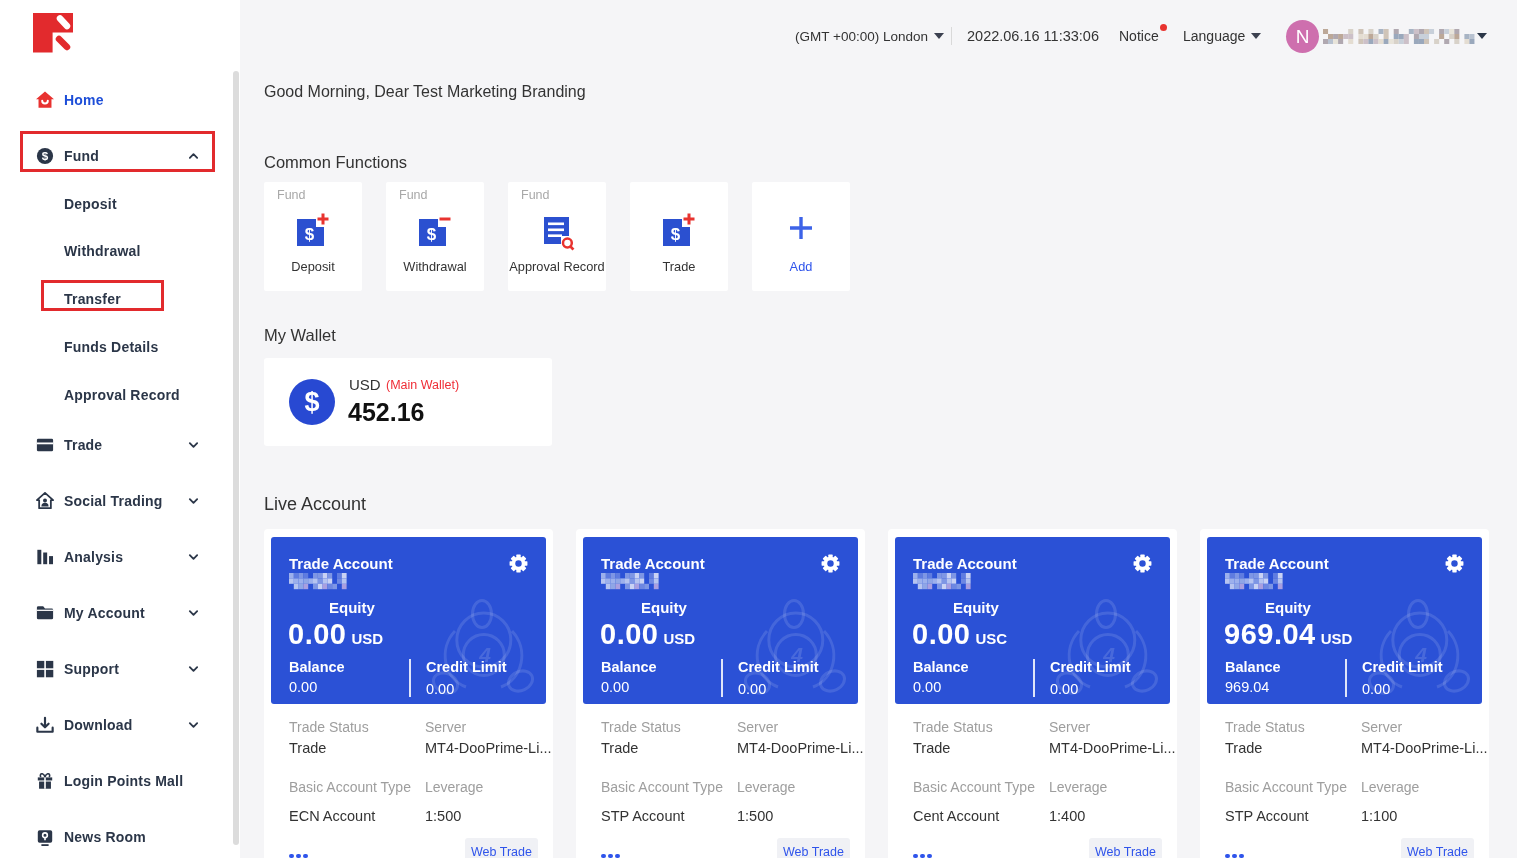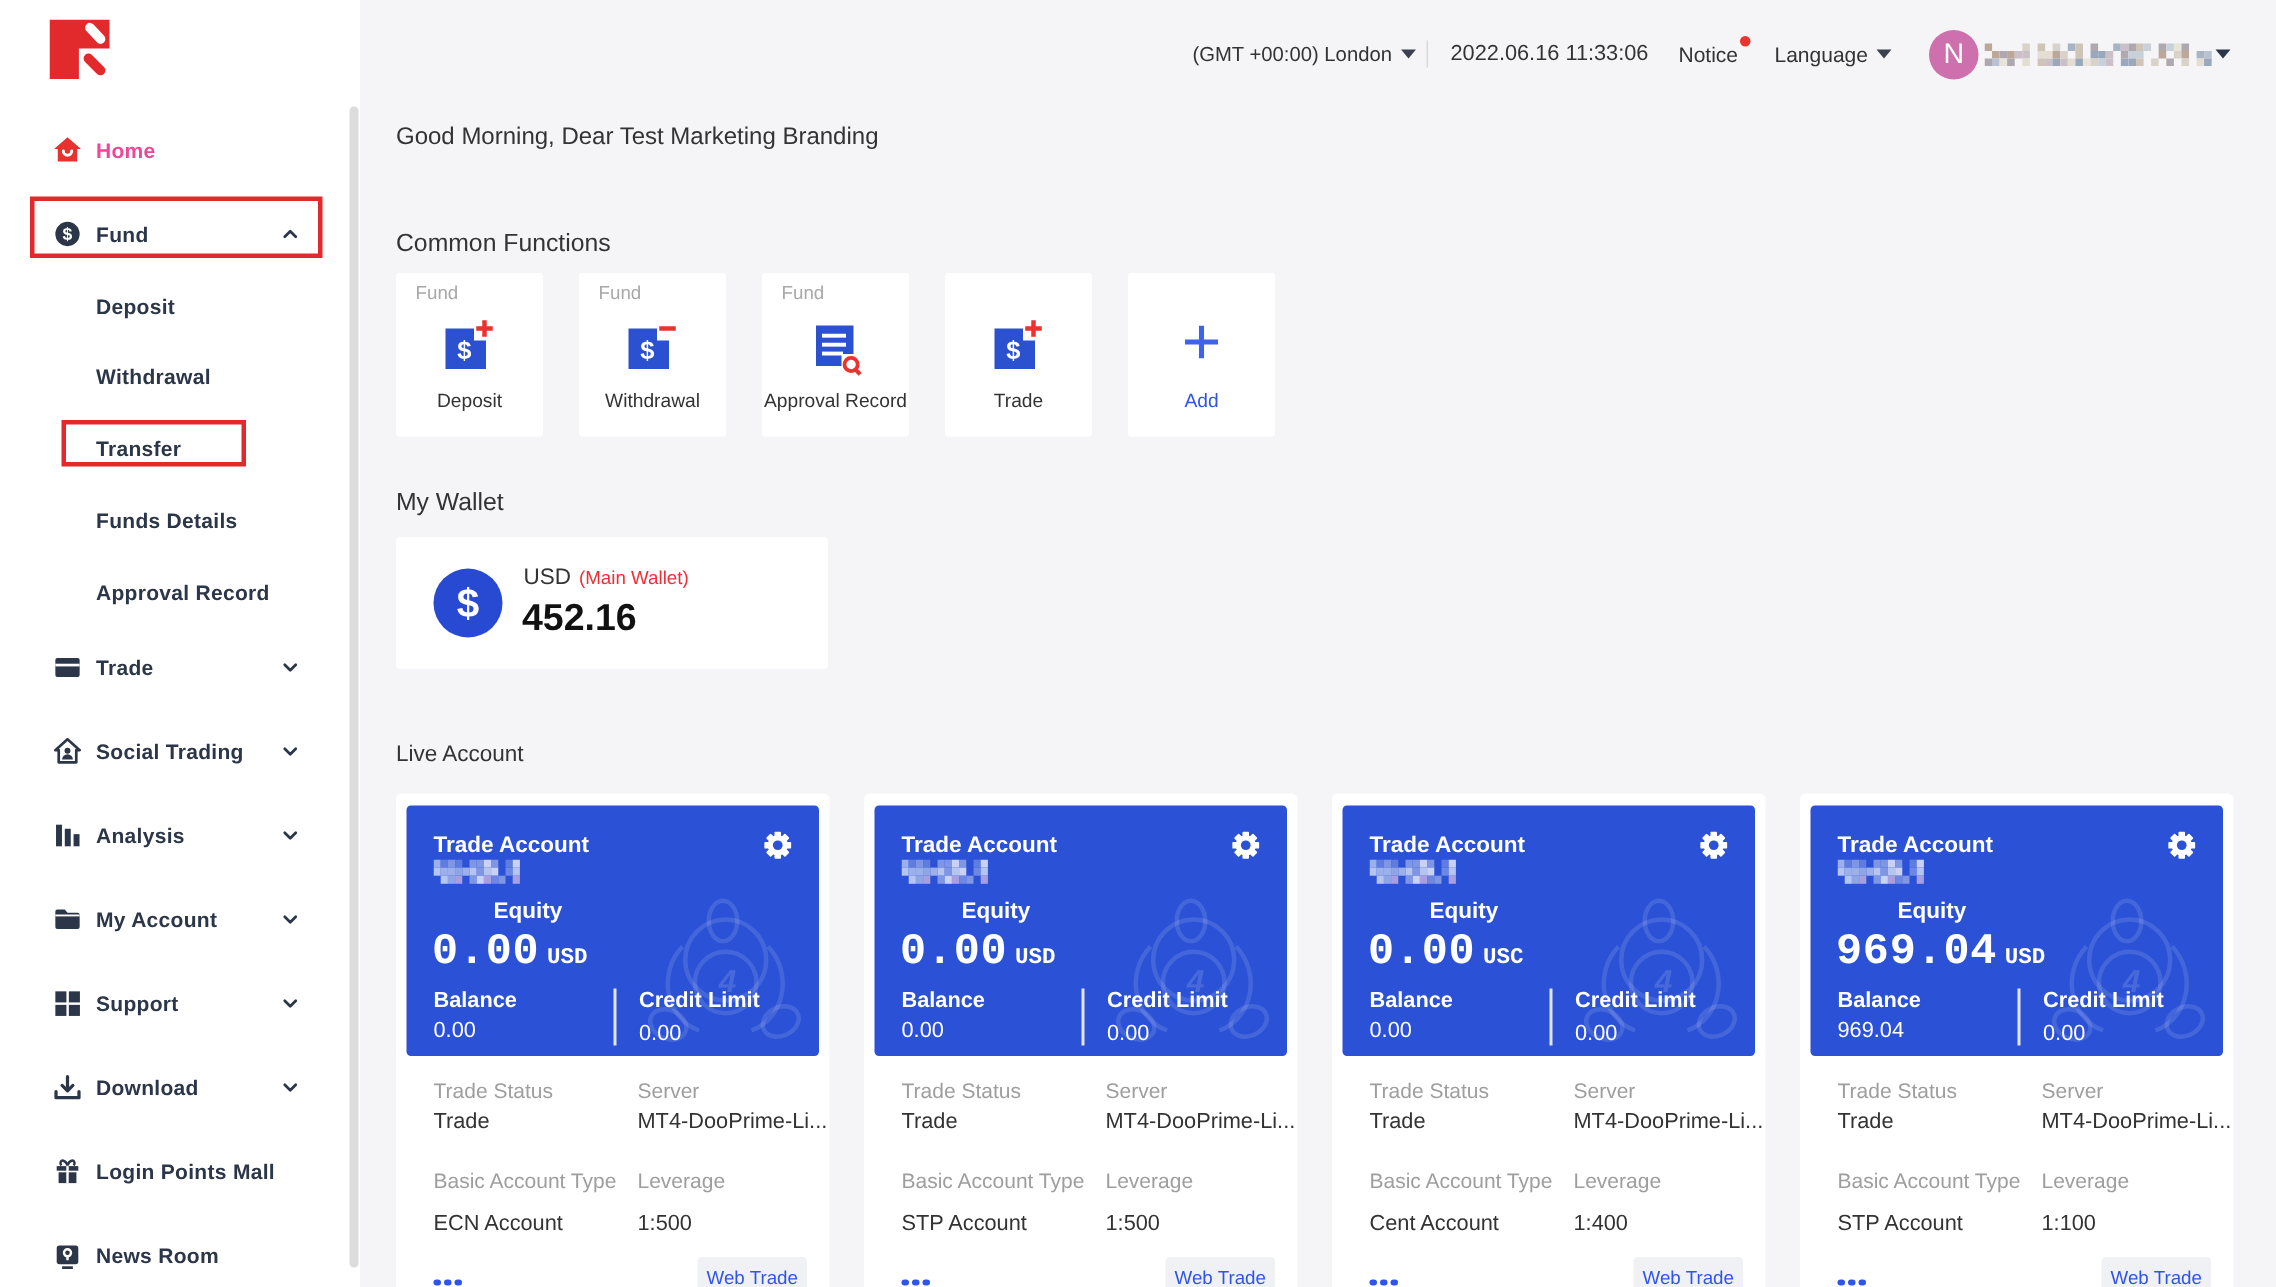--- a/index.html
+++ b/index.html
@@ -42,21 +42,21 @@
   #wmain { position:absolute; left:122px; top:20px; font-size:12.5px; color:#ef2d36; }
   #wamt { position:absolute; left:84px; top:40px; font-size:25px; font-weight:600; color:#111; }
 
   
   .la { position:absolute; top:529px; width:289px; height:340px; background:#fff; border-radius:4px; }
   .lb { position:absolute; left:7px; top:8px; width:275px; height:167px; background:#2b51d6; border-radius:3px; overflow:hidden; color:#fff; }
   .lb .ta { position:absolute; left:18px; top:18px; font-size:15px; font-weight:700; }
   .lb .mosaic { position:absolute; left:18px; top:36px; }
   .lb .gear { position:absolute; right:18px; top:17px; width:19px; height:19px; }
   .lb .eq { position:absolute; left:18px; top:62px; font-size:15px; font-weight:700;margin-left:40px; }
-  .lb .amt { position:absolute; left:17px; top:81px; font-size:29px; font-weight:700; letter-spacing:0.5px;font-family:Liberation Mono, monospace; }
+  .lb .amt { position:absolute; left:17px; top:81px; font-size:29px; font-weight:700; letter-spacing:0.5px; }
   .lb .amt span { font-size:15px; letter-spacing:0; margin-left:5px; }
   .lb .bal-l { position:absolute; left:18px; top:122px; font-size:14.5px; font-weight:700; }
   .lb .bal-v { position:absolute; left:18px; top:142px; font-size:14.5px; }
   .lb .div { position:absolute; left:138px; top:122px; width:2px; height:38px; background:rgba(255,255,255,0.85); }
   .lb .cl-l { position:absolute; left:155px; top:122px; font-size:14.5px; font-weight:700; }
   .lb .cl-v { position:absolute; left:155px; top:144px; font-size:14.5px; }
   .la .g { position:absolute; font-size:14px; color:#9e9e9e; }
   .la .v { position:absolute; font-size:14.5px; color:#333; }
   .la .dots { position:absolute; left:25px; top:315px; }
   .la .dots i { display:inline-block; width:4.5px; height:4.5px; border-radius:50%; background:#2f54eb; margin-right:2.5px; }
@@ -76,21 +76,21 @@
     </svg>
     <div id="sbar"></div>
     <div class="redbox1"></div>
     <div class="redbox2"></div>
 
     <div class="mi" style="top:80px">
       <svg class="ico" viewBox="0 0 20 20">
           <path d="M10 0.5 L20 9.2 H17.2 V18.5 H2.8 V9.2 H0 Z" fill="#e83230"></path>
           <path d="M6.9 10.8 a3.1 3.1 0 0 0 6.2 0" fill="none" stroke="#fff" stroke-width="2.2" stroke-linecap="round"></path>
         </svg>
-      <span class="txt" style="color:#ec4899">Home</span>
+      <span class="txt" style="color:#1d4ed8">Home</span>
     </div>
     <div class="mi" style="top:136px">
       <svg class="ico" viewBox="0 0 20 20">
           <circle cx="10" cy="10" r="9" fill="#2b3648"></circle>
           <text x="10" y="14.5" text-anchor="middle" font-size="13" font-weight="bold" fill="#fff" font-family="Liberation Sans">$</text>
         </svg>
       <span class="txt">Fund</span>
       <svg class="chev" viewBox="0 0 12 12">
           <path d="M2 8 L6 4 L10 8" fill="none" stroke="#2b3648" stroke-width="2" stroke-linecap="round" stroke-linejoin="round"></path>
         </svg>
@@ -308,21 +308,21 @@
   </div>
 
   <div class="h1" style="left:264px; top:326px; font-size:16.5px">My Wallet</div>
   <div id="wallet">
     <div id="wcirc">$</div>
     <div id="wusd">USD</div>
     <div id="wmain">(Main Wallet)</div>
     <div id="wamt">452.16</div>
   </div>
 
-  <div class="h1" style="left:264px; top:494px; font-size:15px">Live Account</div>
+  <div class="h1" style="left:264px; top:494px; font-size:18px">Live Account</div>
 
   <div class="la" style="left:264px">
     <div class="lb">
       <svg class="wm" style="position:absolute;left:160px;top:50px" width="120" height="120" viewBox="0 0 120 120" fill="none" stroke="rgba(255,255,255,0.12)" stroke-width="3">
         <ellipse cx="51" cy="27" rx="9.5" ry="13.5"></ellipse>
         <circle cx="52.8" cy="53" r="27"></circle>
         <circle cx="52.8" cy="68" r="20.5"></circle>
         <ellipse cx="89.5" cy="94" rx="12.5" ry="9.5" transform="rotate(-25 89.5 94)"></ellipse>
         <ellipse cx="14.5" cy="96" rx="12.5" ry="9.5" transform="rotate(25 14.5 96)"></ellipse>
         <path d="M24 44 C7 62 13 92 35 100"></path>

